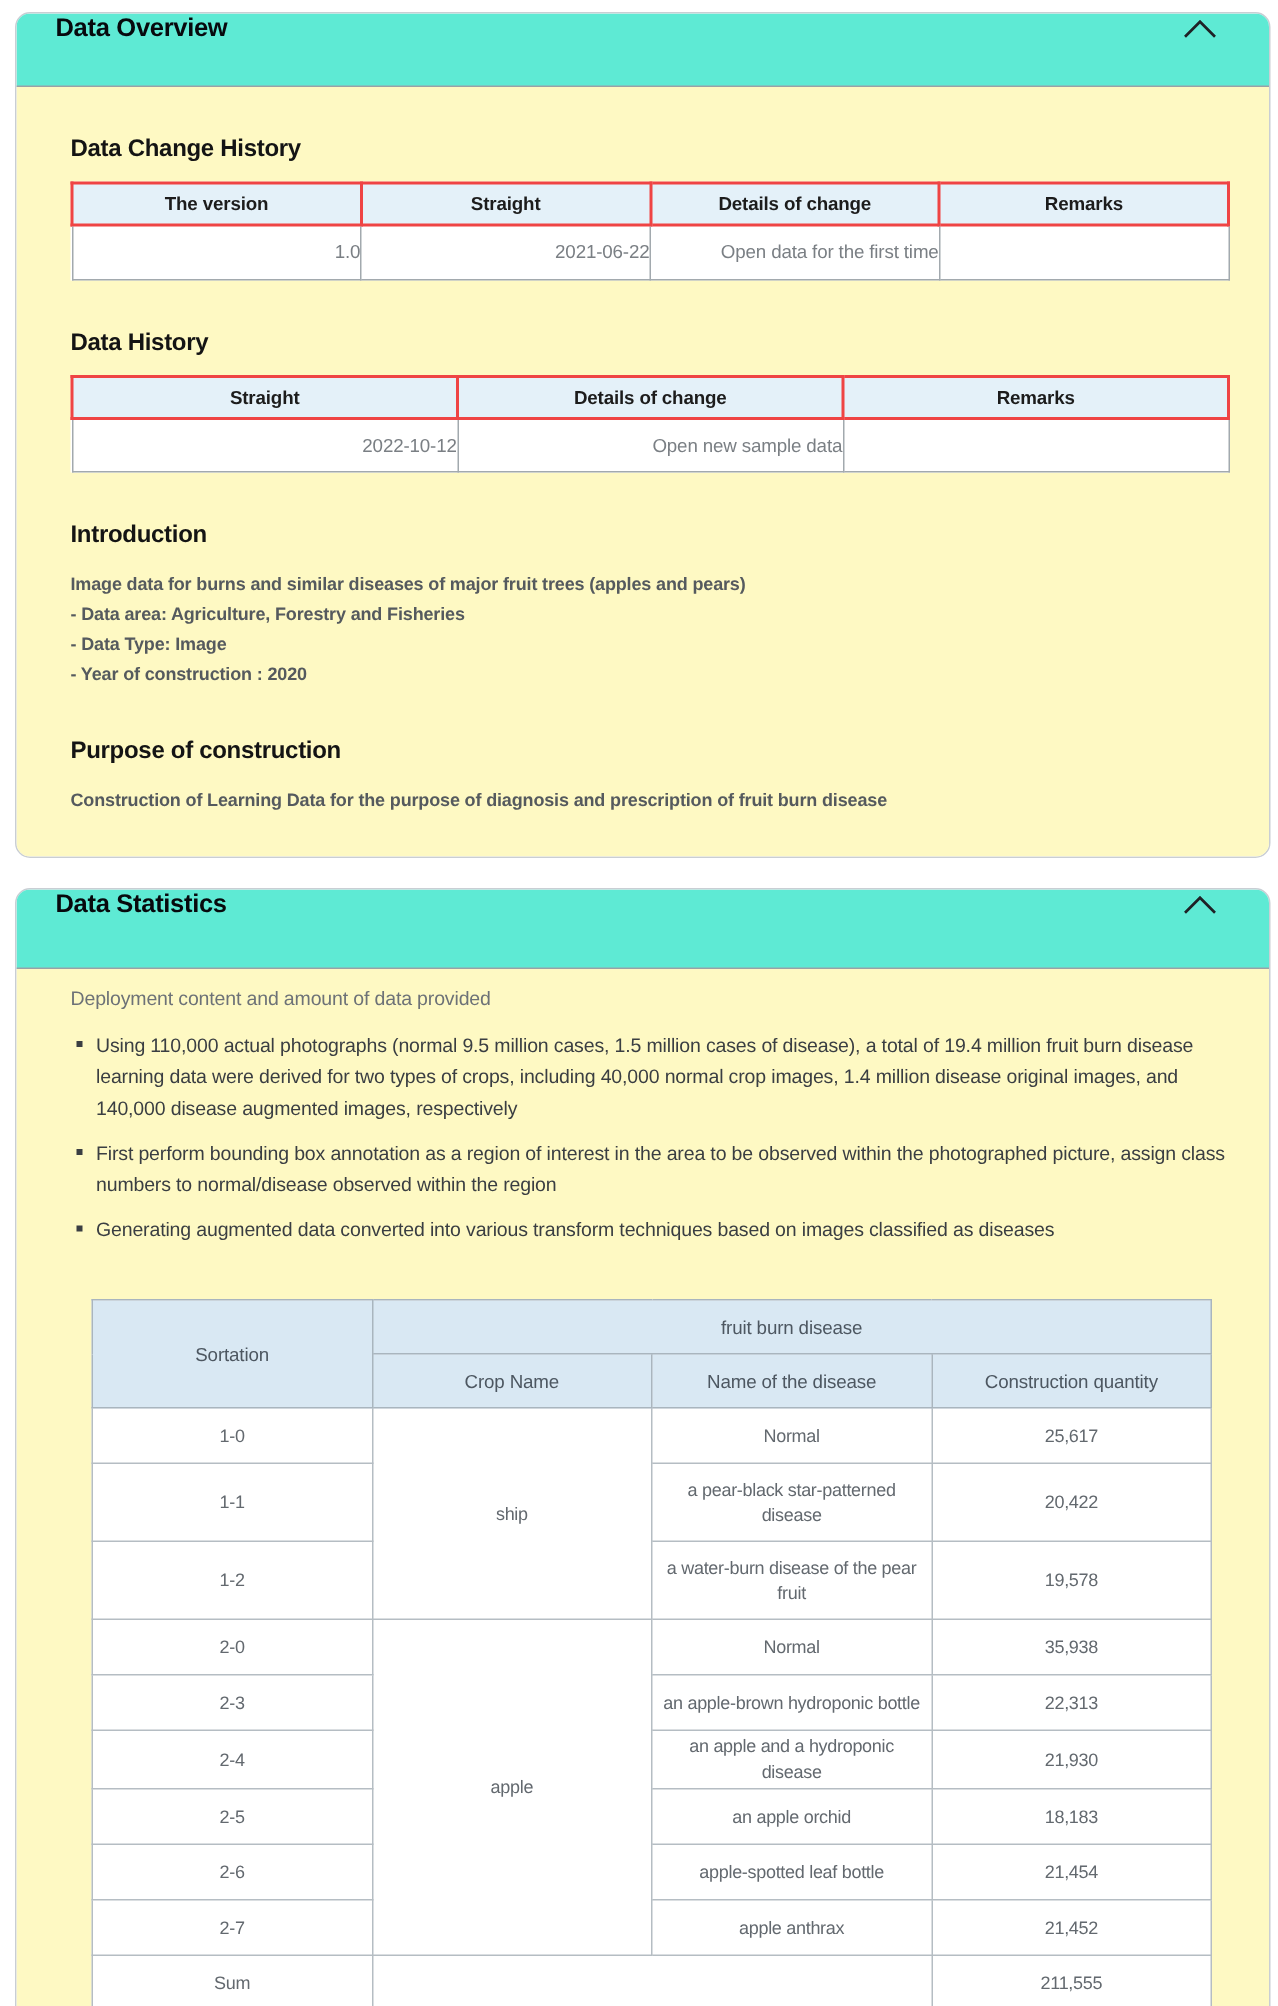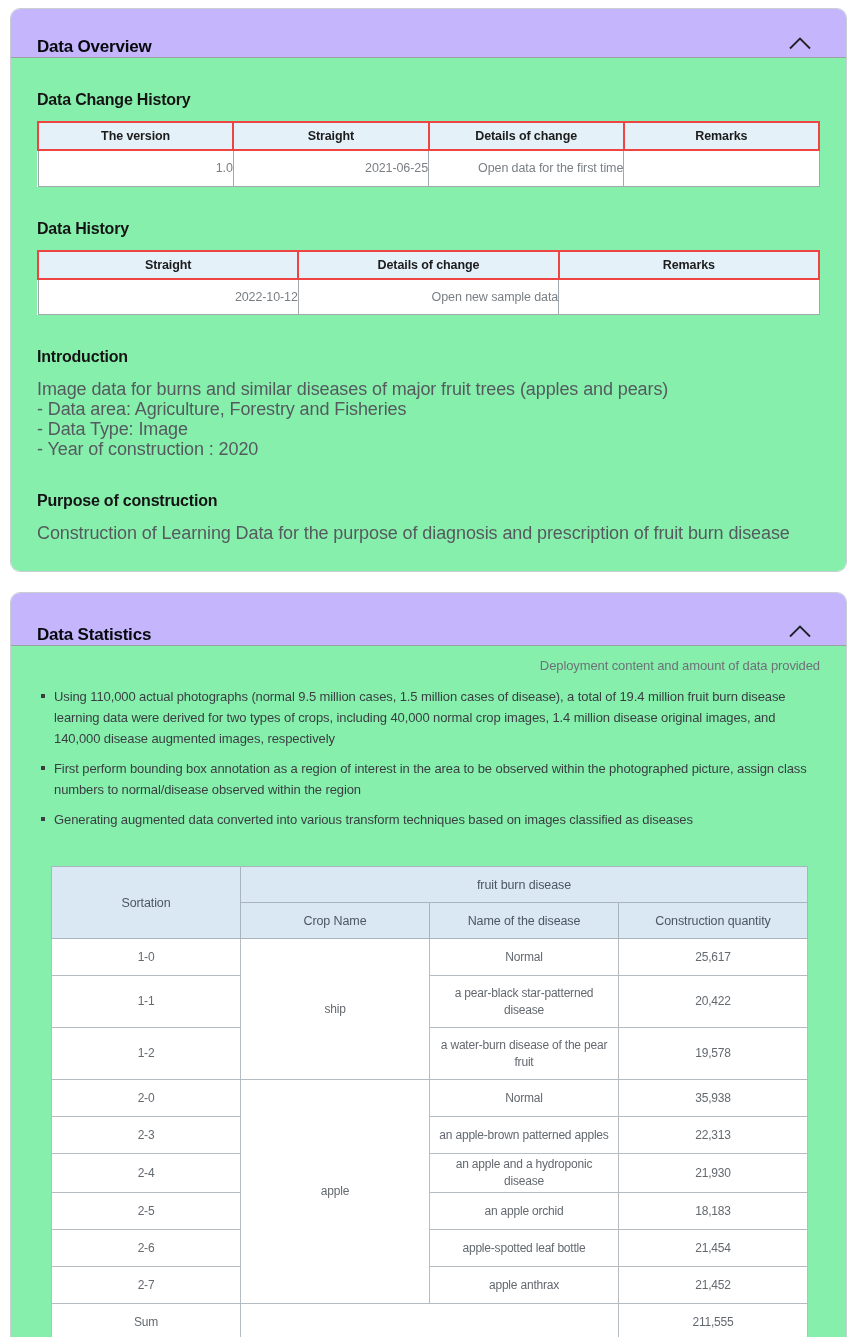--- a/index.html
+++ b/index.html
@@ -16,59 +16,60 @@
     border: 1px solid #c9ced4;
     border-radius: 10px;
     background: #ffffff;
     overflow: hidden;
   }
   .panel.second { margin-top: 20px; margin-bottom: 7px; }
 
   .panel-header {
     height: 49px;
     display: flex;
-    align-items: flex-end;
+    align-items: flex-start;
     justify-content: space-between;
     padding: 0 30px 0 26px;
-    background: #c4b5fd;
+    background: #5eead4;
     border-bottom: 1px solid #9aa1a7;
   }
   .panel-header.tall { height: 53px; }
   .panel-title {
     font-size: 17px;
     font-weight: bold;
     color: #07090d;
     letter-spacing: -0.2px;
   }
   .collapse-btn {
     background: none;
     border: none;
     cursor: pointer;
     padding: 4px;
     display: flex;
     align-items: center;
   }
   .panel-body {
-    background: #86efac;
-    padding: 0 26px 28px 26px;
+    background: #fef9c3;
+    padding: 0 26px 28px 36px;
   }
 
   
   .section-heading {
     font-size: 16px;
     font-weight: bold;
     color: #141414;
     letter-spacing: -0.2px;
     padding-top: 33px;
   }
   .text-line, .para {
-    font-size: 18px;
+    font-size: 12px;
     color: #555a5e;
     line-height: 20px;
     letter-spacing: -0.1px;
+    font-weight: bold;
   }
   .intro-lines { margin-top: 13px; }
   .para { margin-top: 13px; }
 
   
   .ov-table {
     width: 100%;
     margin-top: 12px;
     border-collapse: collapse;
     background: #ffffff;
@@ -93,21 +94,20 @@
     text-align: right;
     letter-spacing: -0.1px;
   }
 
   
   .stats-subtitle {
     padding-top: 12px;
     font-size: 13px;
     color: #6d7277;
     letter-spacing: -0.1px;
-    text-align: right;
   }
   .bullet-list {
     list-style: none;
     margin-top: 13px;
   }
   .bullet-list li {
     position: relative;
     padding-left: 17px;
     font-size: 13px;
     color: #3a3e42;
@@ -178,21 +178,21 @@
         <tr>
           <th>The version</th>
           <th>Straight</th>
           <th>Details of change</th>
           <th>Remarks</th>
         </tr>
       </thead>
       <tbody>
         <tr>
           <td>1.0</td>
-          <td>2021-06-25</td>
+          <td>2021-06-22</td>
           <td>Open data for the first time</td>
           <td></td>
         </tr>
       </tbody>
     </table>
 
     <h3 class="section-heading">Data History</h3>
     <table class="ov-table">
       <thead>
         <tr>
@@ -276,21 +276,21 @@
             <td>19,578</td>
           </tr>
           <tr>
             <td>2-0</td>
             <td rowspan="6">apple</td>
             <td>Normal</td>
             <td>35,938</td>
           </tr>
           <tr>
             <td>2-3</td>
-            <td>an apple-brown patterned apples</td>
+            <td>an apple-brown hydroponic bottle</td>
             <td>22,313</td>
           </tr>
           <tr>
             <td>2-4</td>
             <td>an apple and a hydroponic disease</td>
             <td>21,930</td>
           </tr>
           <tr>
             <td>2-5</td>
             <td>an apple orchid</td>

